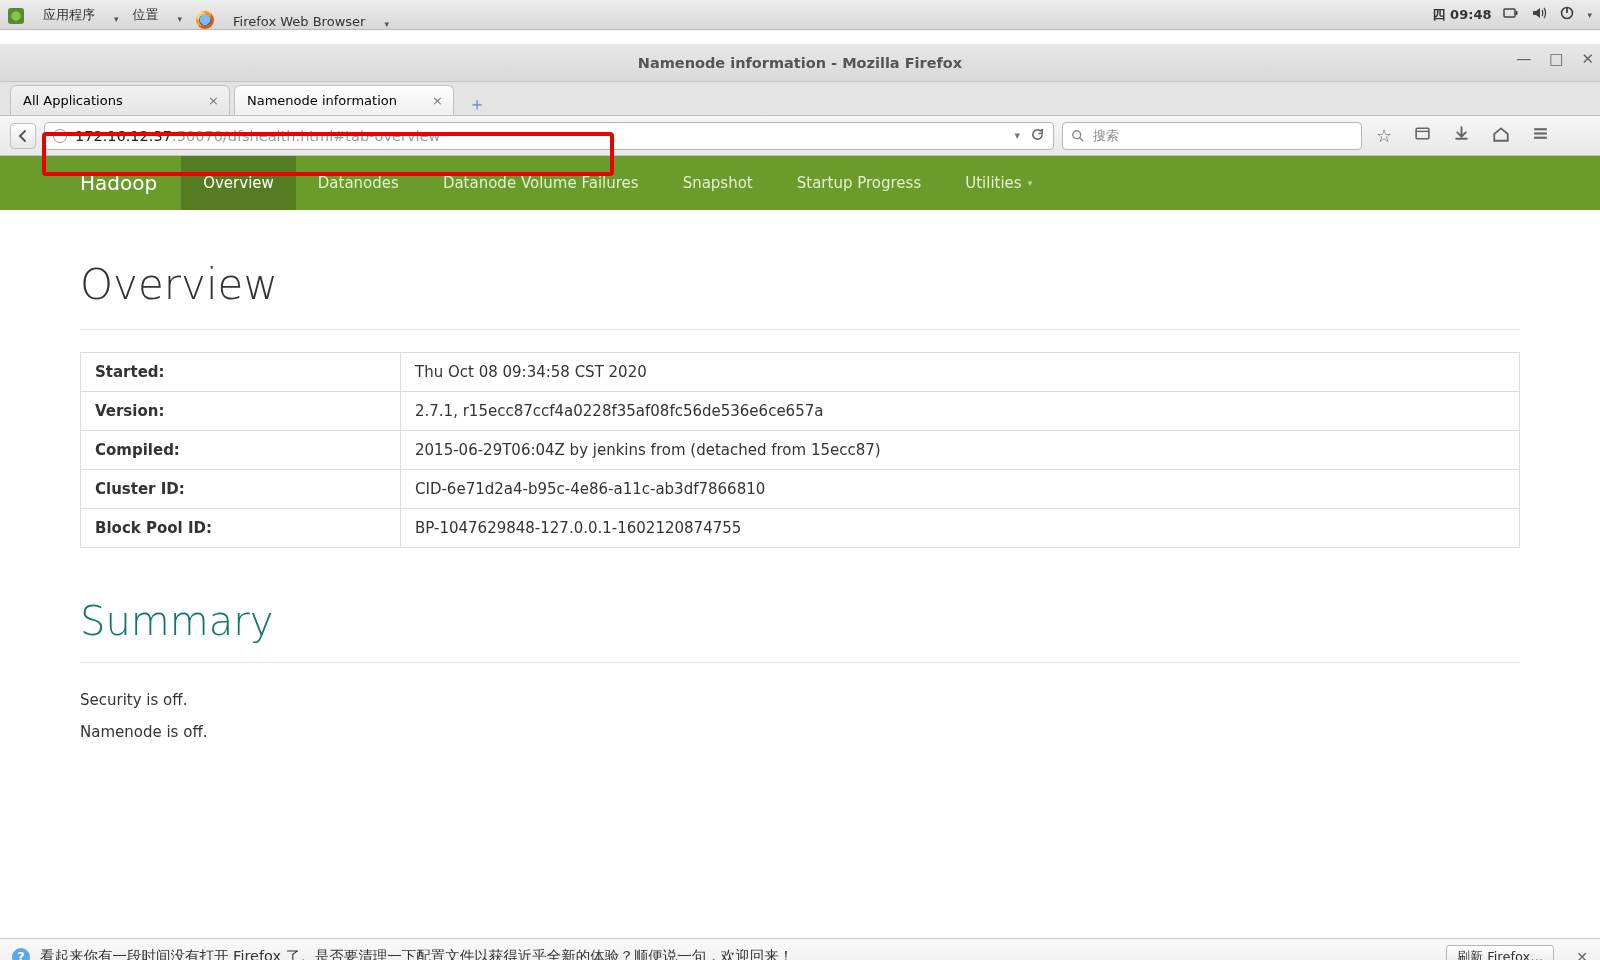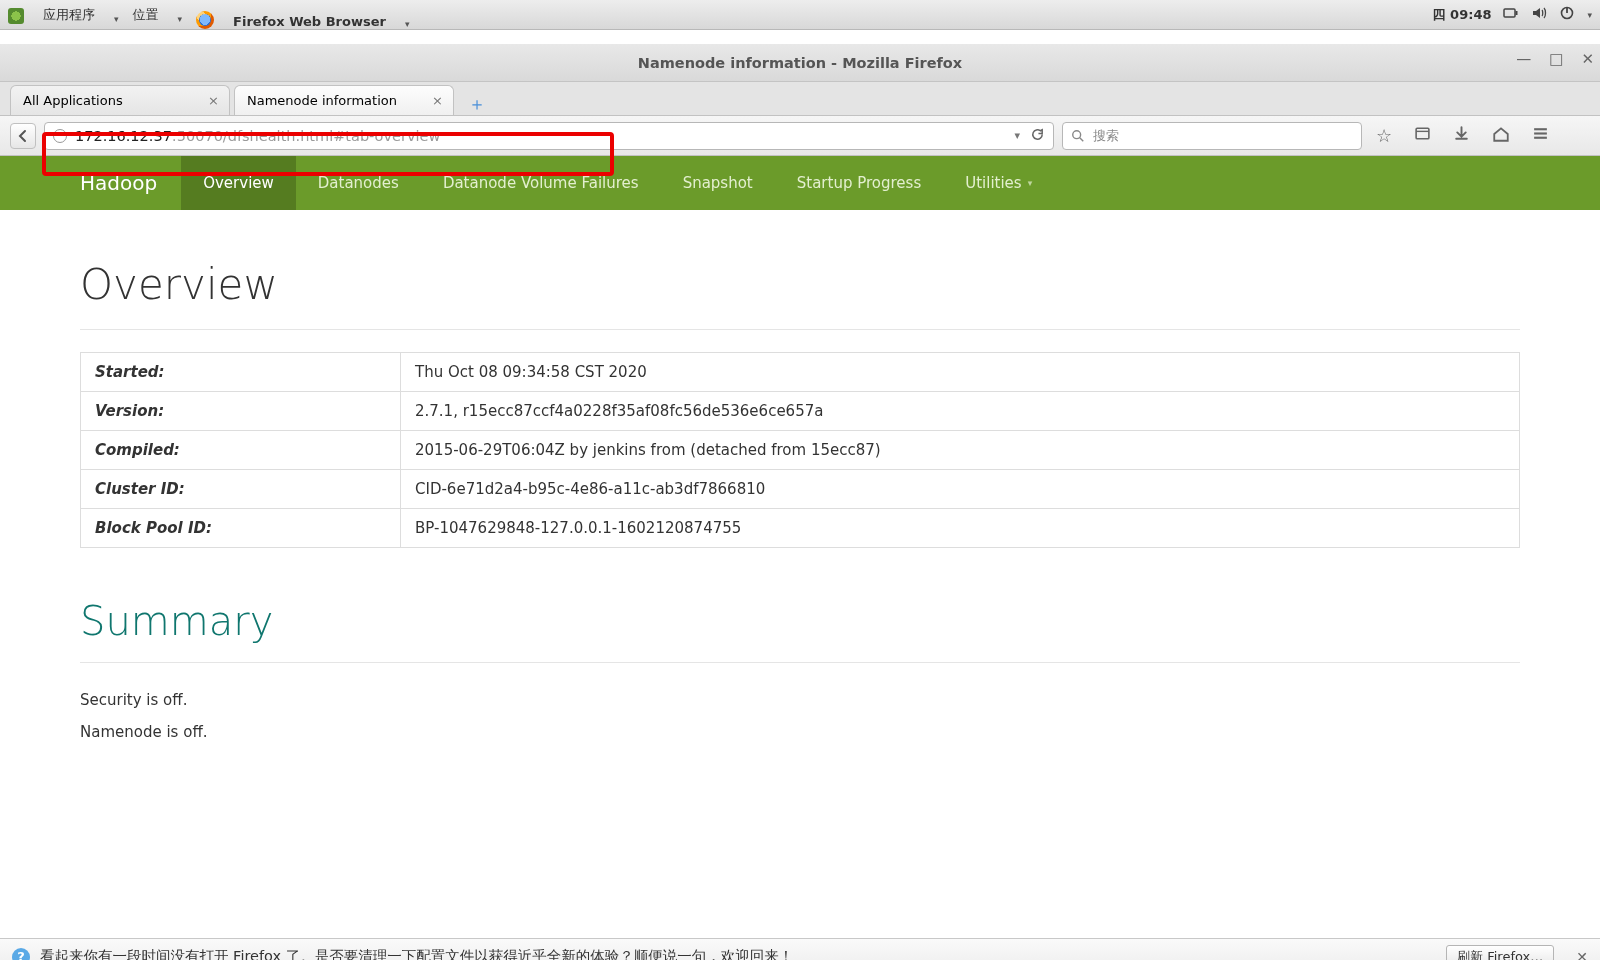--- a/index.html
+++ b/index.html
@@ -41,21 +41,21 @@
   .page-scroll{ flex:1; background:#fff; overflow:hidden; position:relative;}
   .hd-nav{ height:54px; background:#6b9b2a; display:flex; align-items:center; padding-left:72px; color:#fff; font-size:15px; gap:0;}
   .hd-brand{ font-size:20px; font-weight:400; color:#fff; padding:0 24px 0 8px;}
   .hd-item{ padding:0 22px; height:54px; display:flex; align-items:center; color:#e3efcf; cursor:pointer; gap:6px;}
   .hd-item.active{ background:#557c20; color:#fff;}
   .hd-content{ padding: 50px 80px 0 80px; }
   .h-overview{ font-size:42px; font-weight:300; color:#333; display:flex; align-items:baseline; gap:12px; border-bottom:1px solid #e5e5e5; padding-bottom:20px; margin-bottom:22px;}
   .h-overview .sub{ font-size:25px; color:#8c8c8c; font-weight:400;}
   .info-table{ width:100%; border:1px solid #ddd; border-collapse:collapse; font-size:15px;}
   .info-table td{ border:1px solid #ddd; padding:10px 14px; color:#333;}
-  .info-table td.k{ width:320px; font-weight:bold;font-style:italic;}
+  .info-table td.k{ width:320px; font-weight:bold;}
   .h-summary{ font-size:40px; font-weight:300; color:#0f766e; margin-top:50px; border-bottom:1px solid #e5e5e5; padding-bottom:18px; margin-bottom:28px;}
   .p{ font-size:15px; color:#333; margin-bottom:14px;}
   
   .notif{ position:absolute; bottom:0; left:0; right:0; height:36px; background:linear-gradient(#fafafa,#ececec); border-top:1px solid #c8c8c8; display:flex; align-items:center; padding:0 12px; gap:10px; font-size:14.5px; color:#333;}
   .notif .info-ic{ width:18px; height:18px; border-radius:50%; background:#5aa9e6; color:#fff; display:flex; align-items:center; justify-content:center; font-size:13px; font-weight:bold;}
   .notif .btn{ margin-left:auto; height:24px; padding:0 10px; border:1px solid #b5b5b5; border-radius:3px; background:linear-gradient(#fff,#e6e6e6); font-size:13px; cursor:pointer; display:flex; align-items:center;}
   .notif .x{ margin-left:12px; color:#666; cursor:pointer; font-size:14px;}
 </style>
 </head>
 <body>
@@ -66,21 +66,21 @@
       <span style="width:16px;height:16px;display:inline-block;background:radial-gradient(circle,#8bc34a 40%,#558b2f 41%);border-radius:3px;"></span>
       <span>应用程序</span>
       <span class="tri-down">▾</span>
     </span>
     <span class="item">
       <span>位置</span>
       <span class="tri-down">▾</span>
     </span>
     <span class="item">
       <span class="ff-icon-small"></span>
-      <span style="font-weight:bold;margin-top:13px;">Firefox Web Browser</span>
+      <span style="font-weight:normal;margin-top:13px;">Firefox Web Browser</span>
       <span class="tri-down">▾</span>
     </span>
   </div>
   <div class="gnome-right">
     <span style="font-weight:bold;">四 09:48</span>
     <span>
       <svg class="panel-ic" viewBox="0 0 16 16">
           <rect x="1" y="4" width="11" height="8" rx="1" fill="none" stroke="#444" stroke-width="1.5"></rect>
           <rect x="12.5" y="6" width="2" height="4" fill="#444"></rect>
         </svg>

